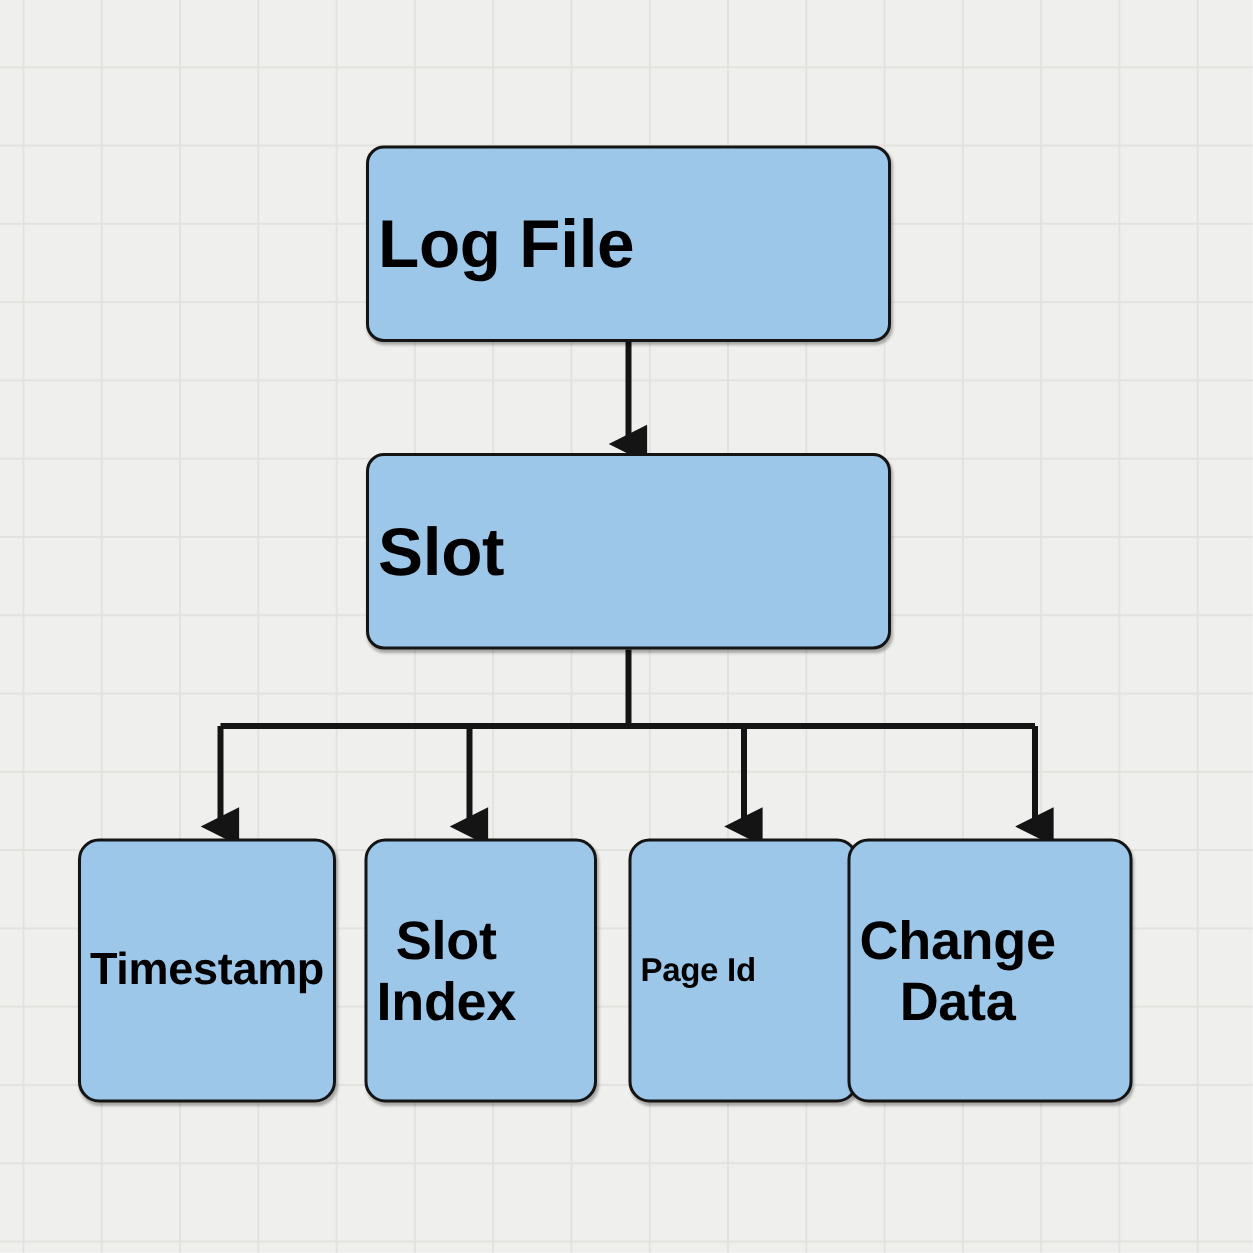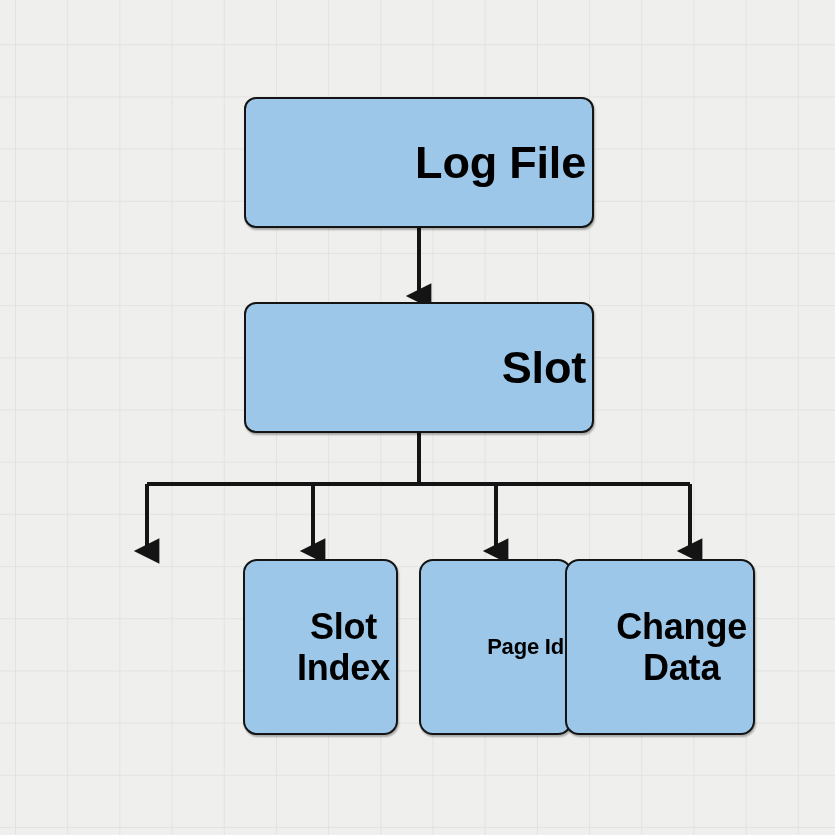--- a/index.html
+++ b/index.html
@@ -33,21 +33,21 @@
     pointer-events: none;
   }
   .node {
     position: absolute;
     box-sizing: border-box;
     background: #9dc7e9;
     border: 2.5px solid #141414;
     border-radius: 12px;
     display: flex;
     align-items: center;
-    justify-content: flex-end;
+    justify-content: flex-start;
     text-align: center;
     color: #000000;
     font-weight: bold;
     line-height: 1.15;
     letter-spacing: -0.2px;
     box-shadow: 1px 2px 2px rgba(0,0,0,0.30);
   }
   .node-label {
     display: block;
     white-space: pre-line;
@@ -128,20 +128,23 @@
   </svg>
 
   <div class="node" id="node-log-file">
     <span class="node-label">Log File</span>
   </div>
 
   <div class="node" id="node-slot">
     <span class="node-label">Slot</span>
   </div>
 
+  <div class="node leaf" id="node-timestamp">
+    <span class="node-label">Timestamp</span>
+  </div>
 
   <div class="node leaf" id="node-slot-index">
     <span class="node-label">Slot
 Index</span>
   </div>
 
   <div class="node leaf" id="node-page-id">
     <span class="node-label">Page Id</span>
   </div>
 

